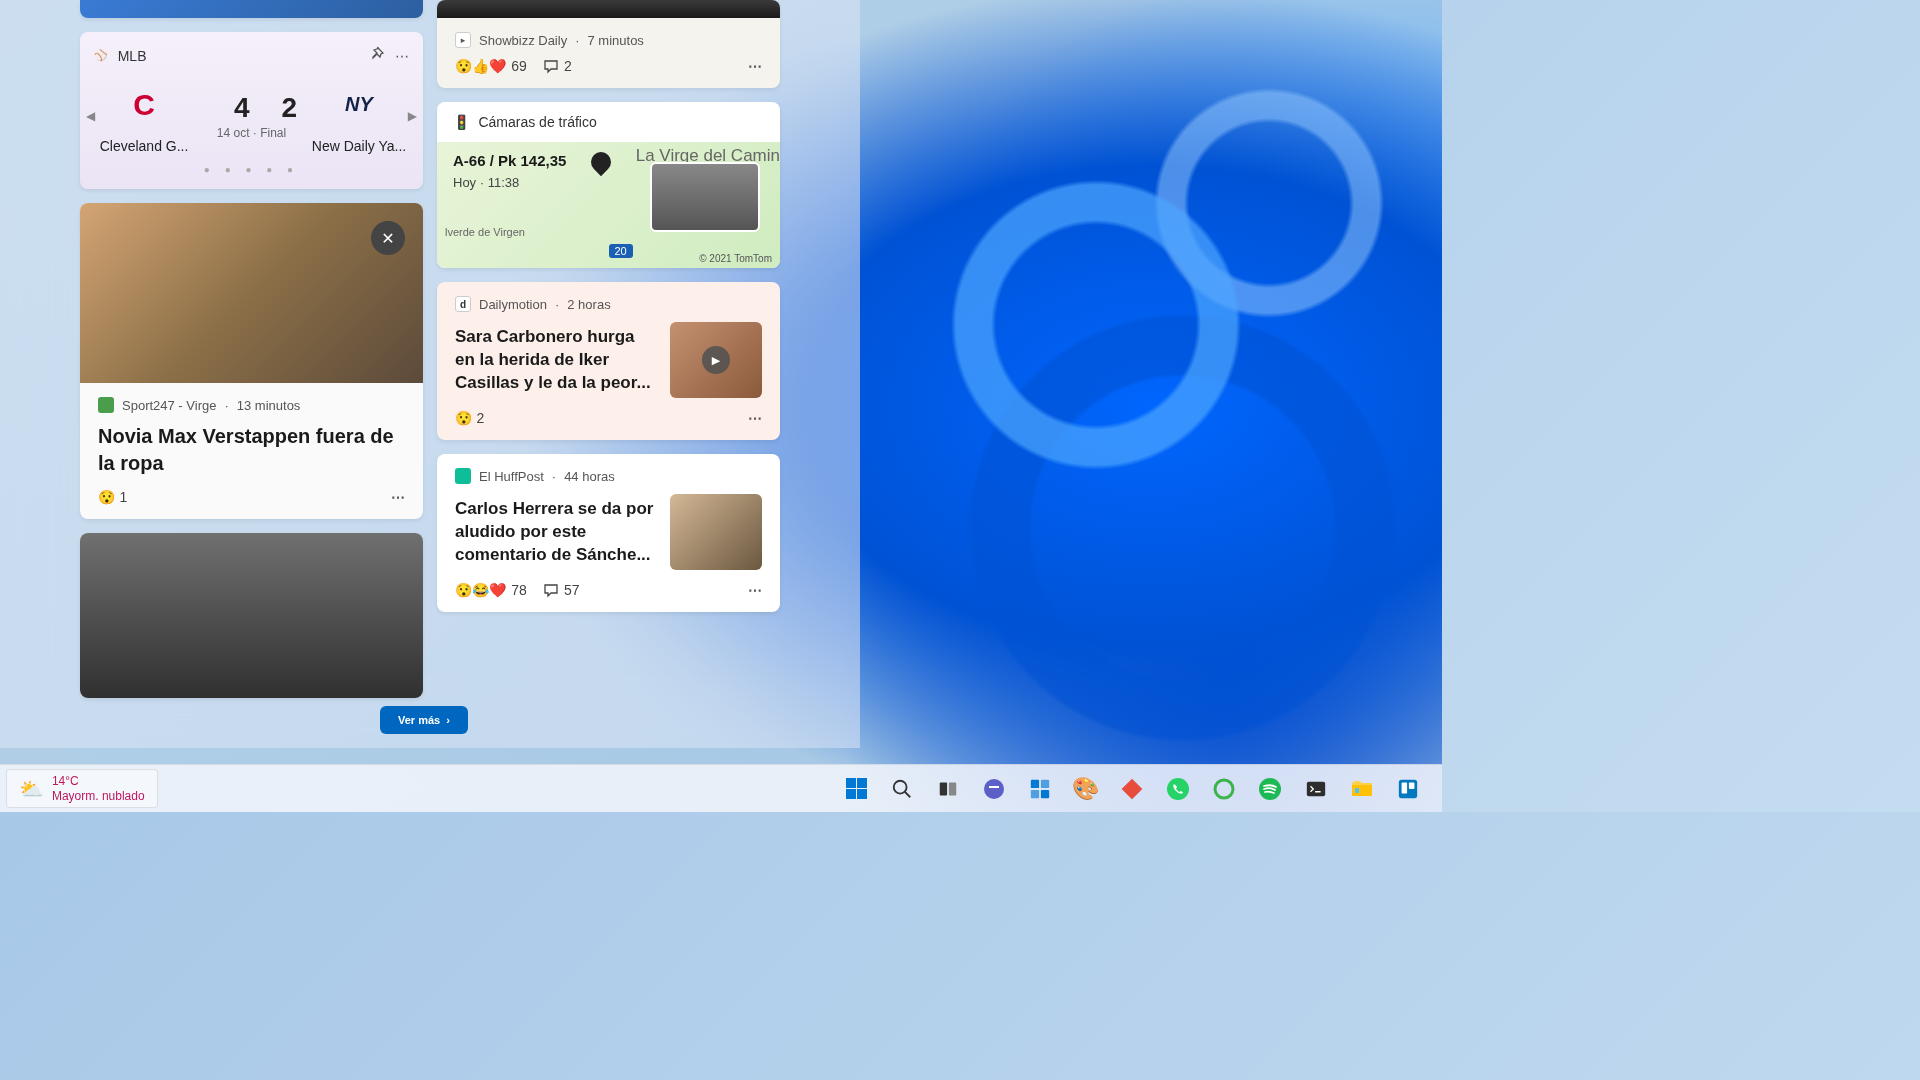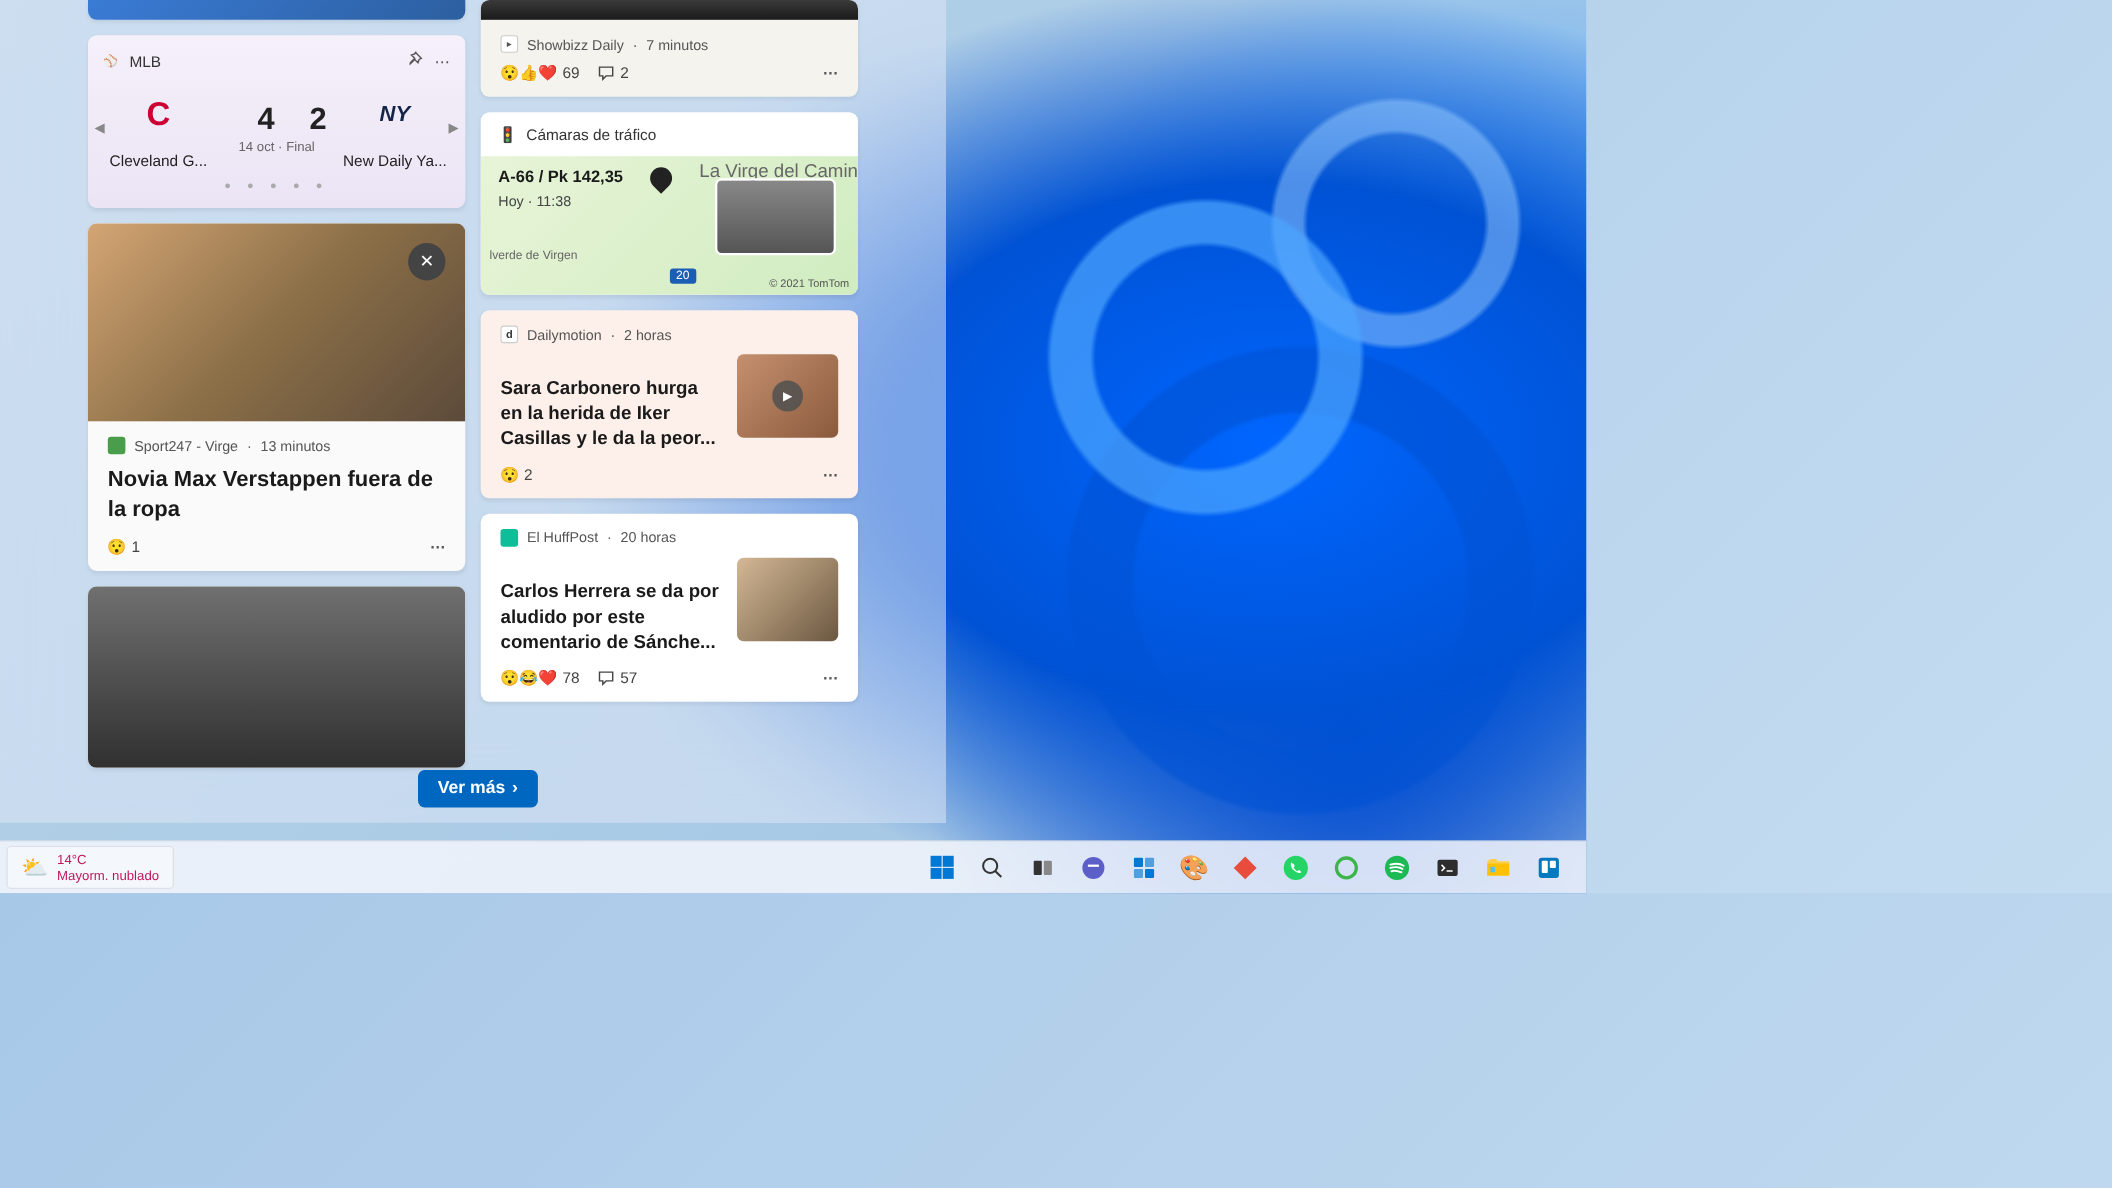--- a/index.html
+++ b/index.html
@@ -116,29 +116,29 @@
 .route-pill { position:absolute; bottom:10px; left:50%; background:#1a5fb4; color:#fff; font-size:11px; padding:1px 6px; border-radius:3px;}
 .cam-pin { position:absolute; top:10px; left:45%; width:20px; height:20px; background:#222; border-radius:50% 50% 50% 0; transform:rotate(-45deg);}
 .smallnews { background: #fdf0ea; padding: 14px 18px; }
 .smallnews.white { background:#fff; }
 .sn-row { display: flex; gap: 14px; }
 .sn-text { flex: 1; }
 .sn-thumb { width: 92px; height: 76px; background: linear-gradient(135deg,#c49070,#8b5a3c); border-radius:6px; position:relative;}
 .sn-thumb.politician { background: linear-gradient(135deg,#d4b896,#6b5840);}
 .play-overlay { position:absolute; inset:0; display:flex; align-items:center; justify-content:center;}
 .play-circle { width:28px; height:28px; background:rgba(80,80,80,0.85); border-radius:50%; display:flex; align-items:center; justify-content:center; color:#fff; font-size:11px;}
-.sn-headline { font-size: 17px; font-weight:600; color:#1a1a1a; line-height:1.35; margin-top:20px;}
+.sn-headline { font-size: 17px; font-weight:600; color:#1a1a1a; line-height:1.35; margin-top:4px;}
 .cmt { display:inline-flex; align-items:center; gap:5px;}
 .cmt svg { width:16px; height:16px;}
 .ver-mas {
   position: absolute;
   bottom: 14px; left: 380px;
   background: #0067c0; color: #fff;
   padding: 8px 18px; border-radius: 6px;
-  font-size: 16px; font-weight:600;
+  font-size: 11px; font-weight:600;
   display: flex; align-items: center; gap: 6px;
   cursor: pointer; z-index:50;
 }
 .taskbar {
   position: absolute;
   left: 0; right: 0; bottom: 0;
   height: 48px;
   background: rgba(243, 246, 252, 0.85);
   backdrop-filter: blur(20px);
   border-top: 1px solid rgba(0,0,0,0.08);
@@ -299,21 +299,21 @@
             </span>
           <span class="spacer"></span>
           <span class="more-dots">⋯</span>
         </div>
       </div>
 
       <div class="card smallnews white">
         <div class="src-line">
           <span class="src-icon" style="background:#0dbe98;"></span>
           <span>El HuffPost</span> ·
-          <span>20 horas</span>
+          <span>44 horas</span>
         </div>
         <div class="sn-row">
           <div class="sn-text">
             <div class="sn-headline">Carlos Herrera se da por aludido por este comentario de Sánche...</div>
           </div>
           <div class="sn-thumb politician"></div>
         </div>
         <div class="reactions" style="margin-top:12px;">
           <span class="emoji">😯😂❤️ <span>78</span></span>
           <span class="cmt">

